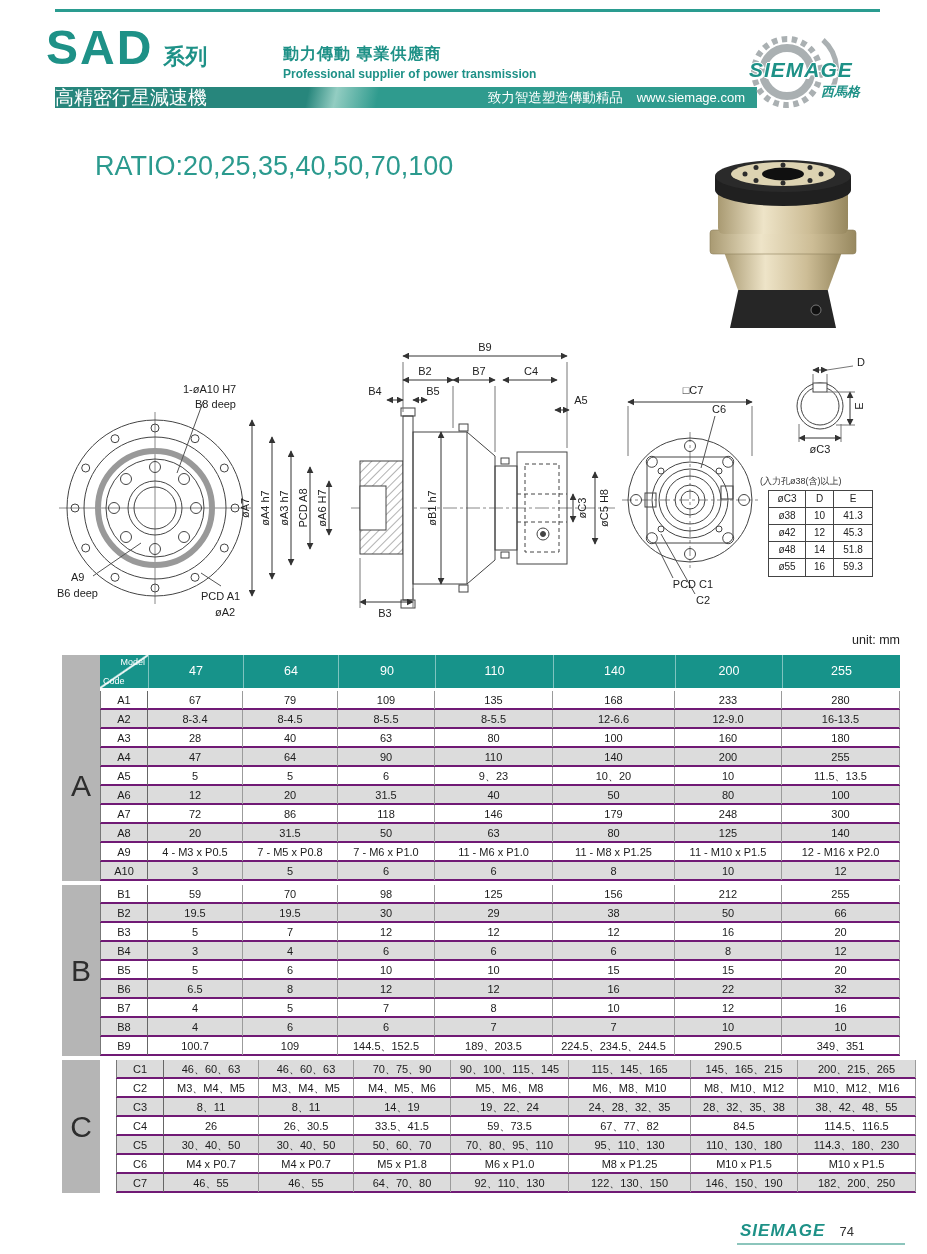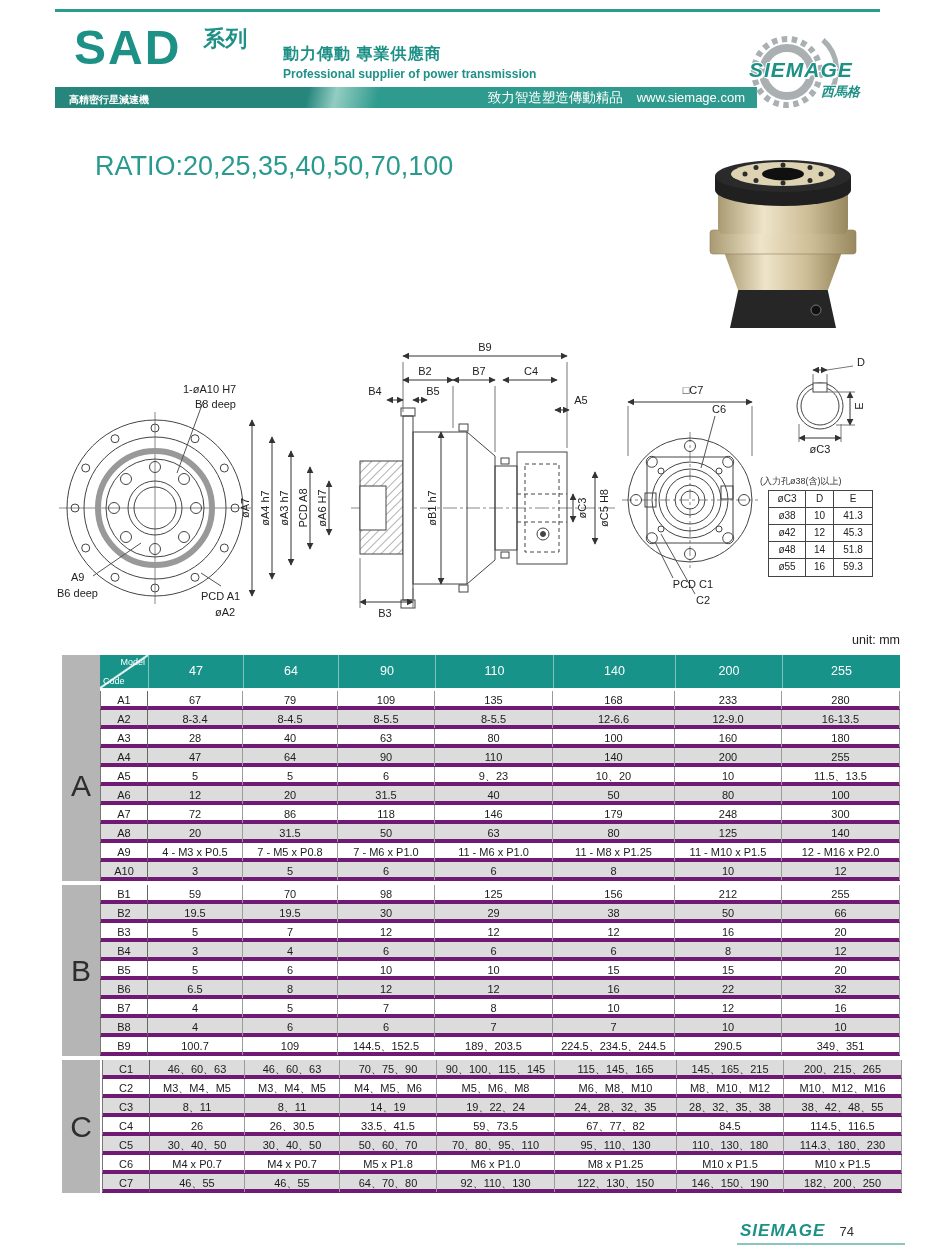--- a/index.html
+++ b/index.html
@@ -1,29 +1,29 @@
 <!DOCTYPE html>
 <html><head>
 <meta charset="utf-8">
 <style>
   html,body{margin:0;padding:0;}
   body{width:927px;height:1254px;position:relative;background:#fff;
        font-family:"Liberation Sans",sans-serif;color:#222;overflow:hidden;}
   .abs{position:absolute;}
   
   .top-rule{left:55px;top:9px;width:825px;height:3px;background:#2a9c90;}
-  .brand{left:74px;top:22px;display:flex;align-items:flex-start;gap:12px;}
+  .brand{left:46px;top:22px;display:flex;align-items:flex-end;}
   .brand .sad{font-size:48px;font-weight:bold;color:#1e9187;letter-spacing:2px;line-height:52px;}
   .brand .sad-suffix{font-size:22px;font-weight:bold;color:#1e9187;margin-left:10px;line-height:34px;}
   .slogan{left:283px;top:44px;color:#1e9187;}
   .slogan-zh{font-size:16px;font-weight:bold;letter-spacing:1px;}
   .slogan-en{font-size:12px;margin-top:2px;font-weight:bold;}
   .banner{left:55px;top:87px;width:702px;height:21px;line-height:21px;color:#fff;
           background:linear-gradient(102deg,#27867c 0%,#27867c 36%,#93cdc2 40%,#2f9b8e 46%,#2f9b8e 100%);}
-  .banner-left{font-family:"Liberation Serif",serif;font-weight:bold;font-size:10px;padding-left:14px;}
+  .banner-left{font-family:"Liberation Serif",serif;font-weight:normal;font-size:19px;}
   .banner-right{position:absolute;right:12px;top:0;font-weight:normal;font-size:13.5px;}
   .banner-url{margin-left:14px;font-size:13px;}
   .logo{left:735px;top:28px;width:160px;height:88px;}
   .logo-text{position:absolute;left:14px;top:30px;font-size:21px;font-weight:bold;font-style:italic;
              color:#1e9187;letter-spacing:1px;
              text-shadow:1px 0 0 #fff,-1px 0 0 #fff,0 1px 0 #fff,0 -1px 0 #fff,2px 2px 0 #fff;}
   .logo-zh{position:absolute;left:86px;top:55px;font-size:13px;font-weight:bold;font-style:italic;color:#1e9187;
            text-shadow:1px 0 0 #fff,-1px 0 0 #fff,0 1px 0 #fff,0 -1px 0 #fff;}
   
   .model-block{left:95px;top:150px;color:#2b9a8e;font-size:27px;line-height:32px;}
@@ -47,22 +47,22 @@
   .spec-header{position:absolute;left:38px;top:0;height:33px;display:flex;}
   .corner{width:48px;height:33px;background:#17938a;position:relative;box-sizing:border-box;
           background-image:linear-gradient(to bottom right,transparent 47%,rgba(255,255,255,.9) 49.5%,rgba(255,255,255,.9) 51%,transparent 53%);}
   .corner span{position:absolute;color:#fff;font-size:9px;}
   .corner-top{top:2px;right:3px;}
   .corner-bottom{bottom:2px;left:3px;}
   .hcell{background:#17938a;color:#fff;font-size:12.5px;text-align:center;line-height:33px;height:33px;
          box-sizing:border-box;border-left:1px solid rgba(255,255,255,.45);}
   .rows-a{position:absolute;left:38px;top:36px;}
   .rows-b{position:absolute;left:38px;top:230px;}
-  .rows-c{position:absolute;left:40px;top:405px;}
-  .trow{display:flex;height:19px;border-bottom:4px solid #701a75;box-sizing:border-box;background:#fff;}
+  .rows-c{position:absolute;left:54px;top:405px;}
+  .trow{display:flex;height:19px;border-bottom:2px solid #701a75;box-sizing:border-box;background:#fff;}
   .trow.shade{background:#dcdcdc;}
   .cell{height:18px;line-height:18px;font-size:11px;text-align:center;box-sizing:border-box;
         border-right:1px solid #9b9b9b;white-space:nowrap;color:#1c1c1c;}
   .code-cell{width:48px;border-left:1px solid #777;border-right:1px solid #666;}
   .c0{width:95px}.c1{width:95px}.c2{width:97px}.c3{width:118px}.c4{width:122px}.c5{width:107px}.c6{width:118px}
   
   .footer{left:740px;top:1221px;display:flex;align-items:baseline;}
   .footer-logo{font-size:17px;font-weight:bold;font-style:italic;color:#1e9187;letter-spacing:1px;}
   .footer-page{font-size:13px;color:#333;margin-left:14px;}
   .footer-rule{left:737px;top:1243px;width:168px;height:2px;background:#8cc5bc;}

